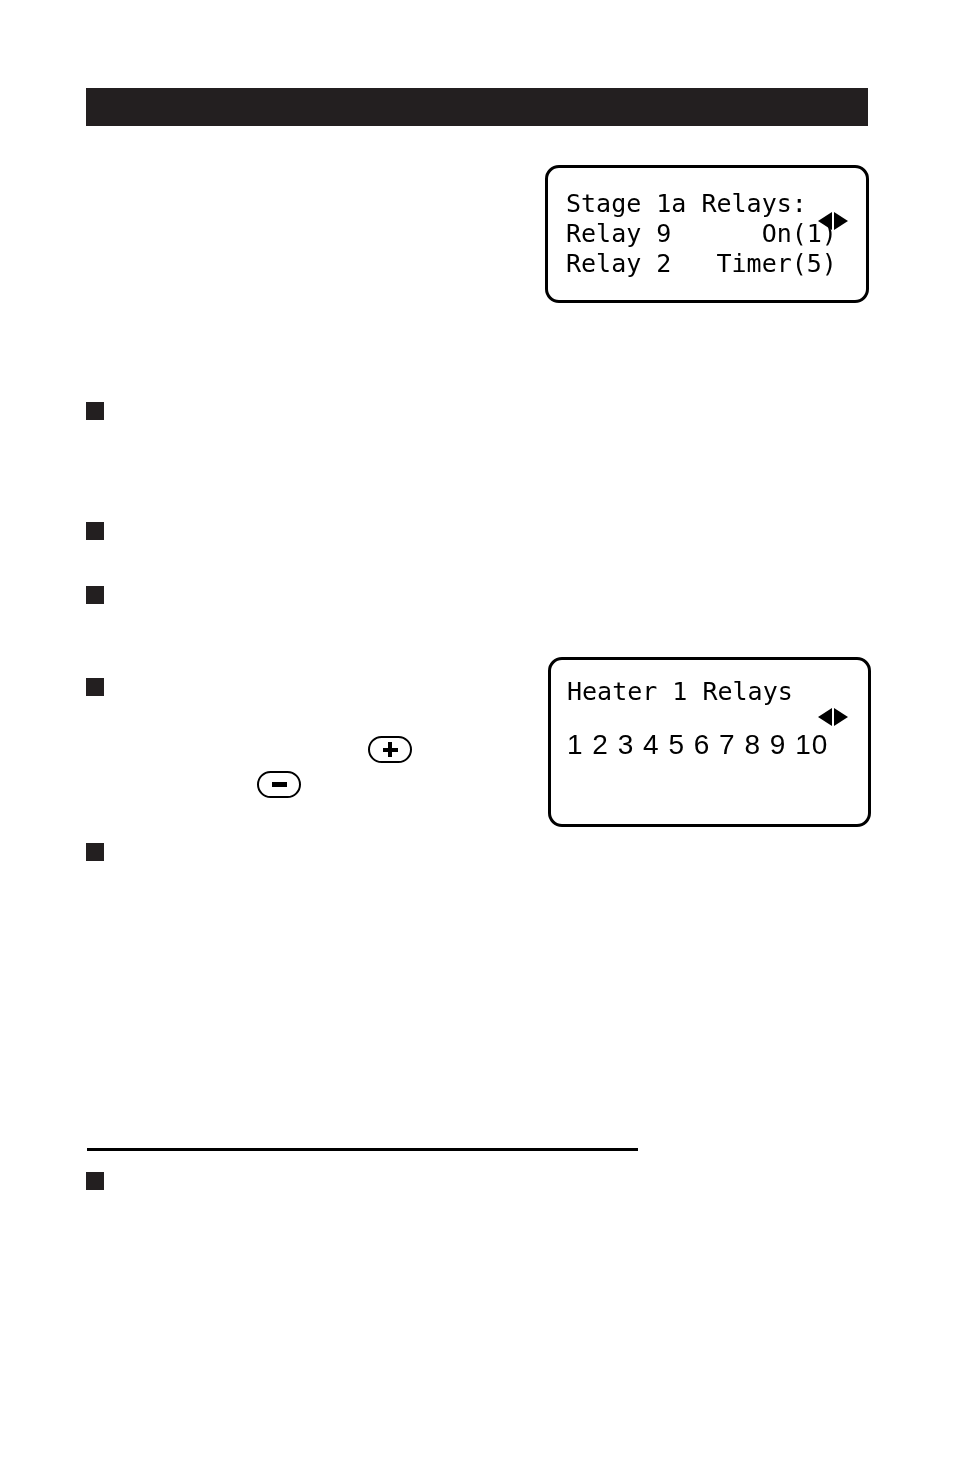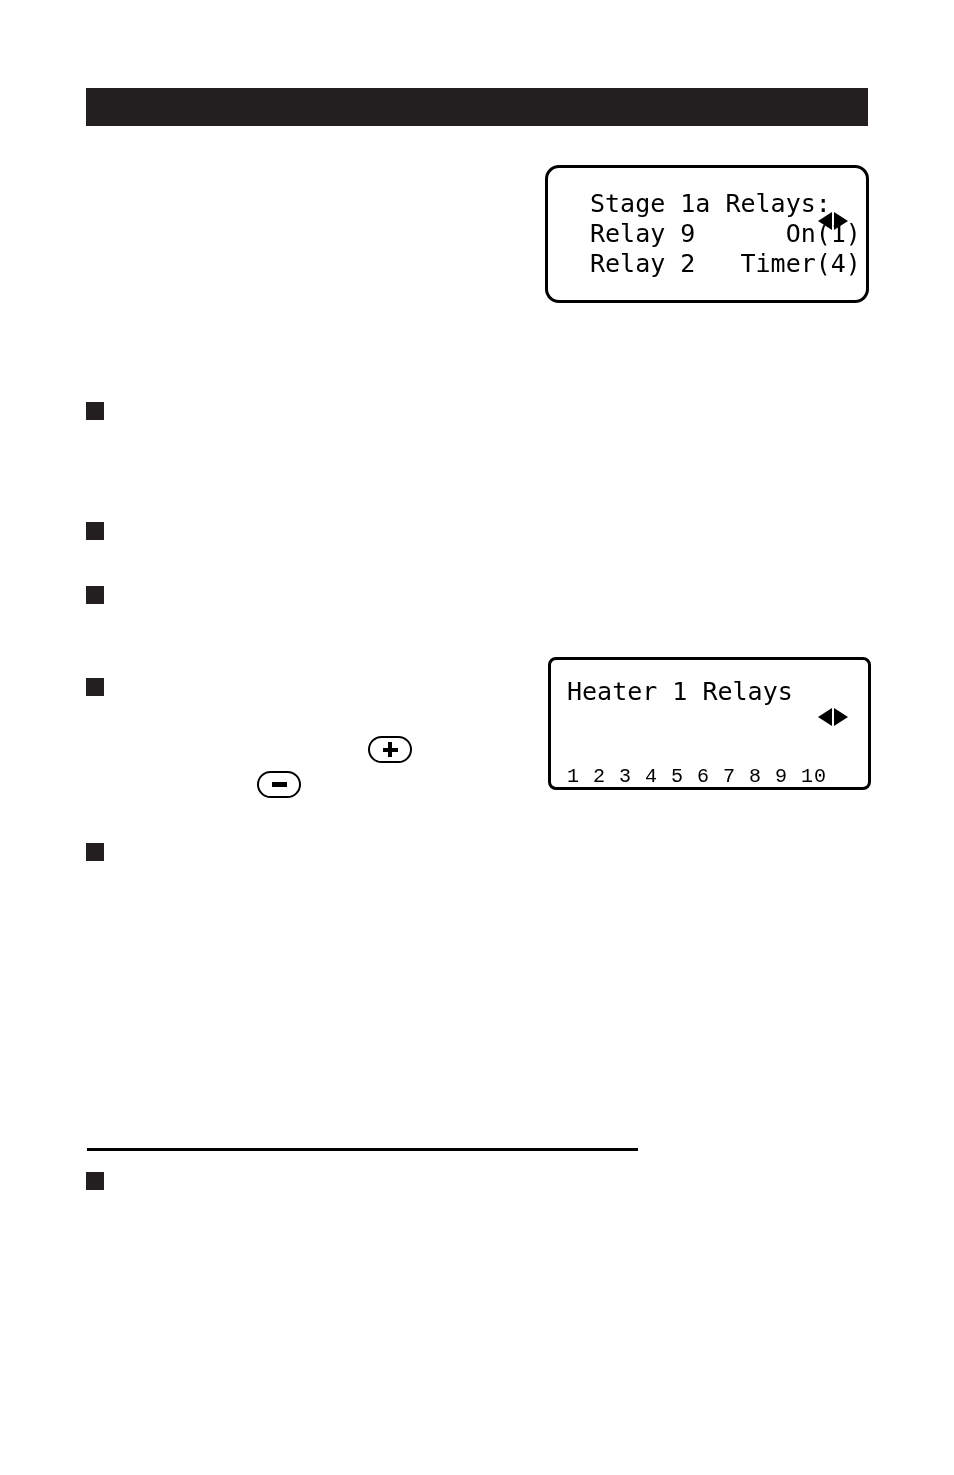--- a/index.html
+++ b/index.html
@@ -55,40 +55,39 @@
     letter-spacing: 0px;
   }
 
   
   #lcd-stage-relays {
     left: 545px;
     top: 165px;
     width: 324px;
     height: 138px;
   }
-  #lcd-stage-relays .lcd-line { left: 18px; margin-left: 24px; }
+  #lcd-stage-relays .lcd-line { left: 18px; }
   .l1-r0 { top: 21px; }
   .l1-r1 { top: 51px; }
   .l1-r2 { top: 81px; }
   .l1-r3 { top: 111px; }
 
   
   #lcd-heater-relays {
     left: 548px;
     top: 657px;
     width: 323px;
-    height: 133px;
-    border-radius: 8px;
+    height: 170px;
   }
   #lcd-heater-relays .lcd-line { left: 16px; }
   .l2-title { top: 17px; }
   .l2-digits {
-    top: 102px;
-    font-family: Liberation Mono, monospace;
-    font-size: 20px;
+    top: 70px;
+    font-family: Liberation Sans, sans-serif;
+    font-size: 28px;
     letter-spacing: 1px;
   }
 
   
   .arrows {
     position: absolute;
     display: inline-flex;
     align-items: center;
     gap: 2px;
   }
@@ -168,21 +167,21 @@
 </head>
 <body>
 
 <div id="page">
 
   <div class="header-bar"></div>
 
   <div class="lcd" id="lcd-stage-relays">
     <div class="lcd-line l1-r0">Stage 1a Relays:</div>
     <div class="lcd-line l1-r1">Relay 9      On(1)</div>
-    <div class="lcd-line l1-r2">Relay 2   Timer(4)</div>
+    <div class="lcd-line l1-r2">Relay 2   Timer(5)</div>
   </div>
   <div class="arrows" id="arrows-stage">
     <span class="tri tri-left"></span>
     <span class="tri tri-right"></span>
   </div>
 
   <div class="bullet" style="left:86px; top:402px;"></div>
   <div class="bullet" style="left:86px; top:522px;"></div>
   <div class="bullet" style="left:86px; top:586px;"></div>
   <div class="bullet" style="left:86px; top:678px;"></div>

